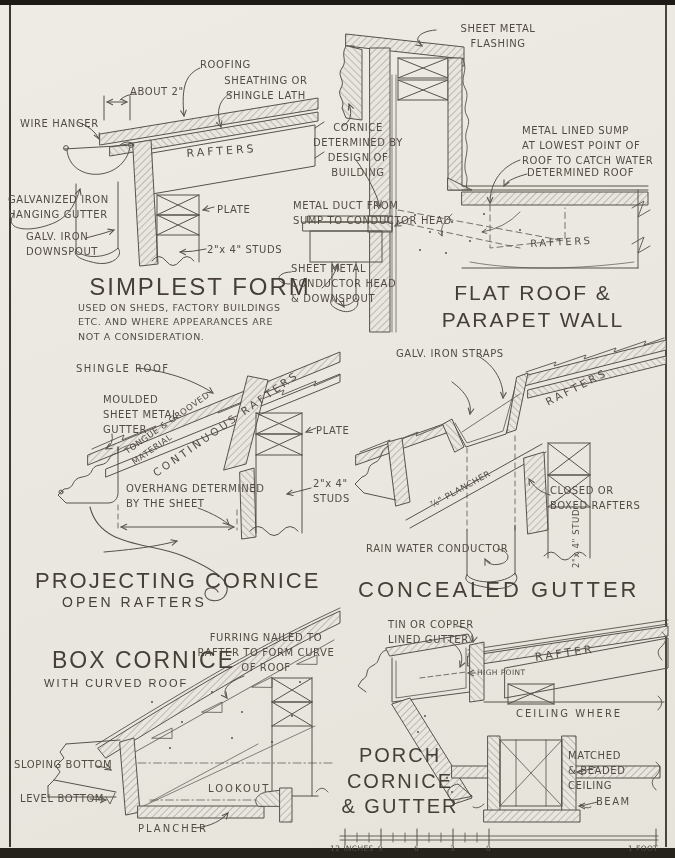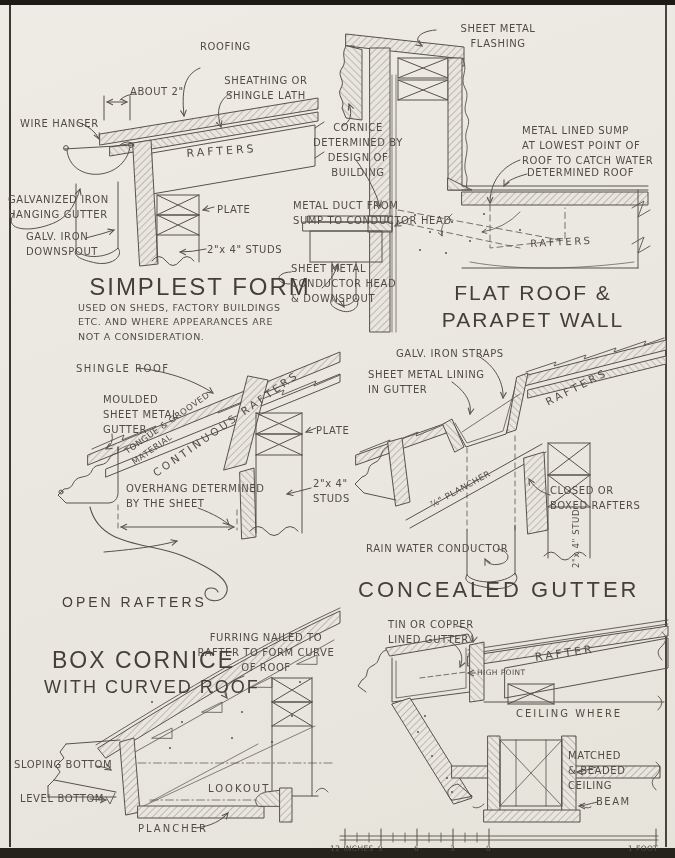--- a/index.html
+++ b/index.html
@@ -289,21 +289,21 @@
       <path d="M598,802 C588,804 583,806 579,806" marker-end="url(#arr)"></path>
     </g>
 
     <g>
       <path d="M340,836 L658,836 M340,840 L658,840" stroke-width="0.9"></path>
       <path d="M345,829 L345,845 M381,829 L381,845 M417,829 L417,845 M453,829 L453,845 M489,829 L489,845 M656,829 L656,845"></path>
       <path d="M357,833 L357,842 M369,833 L369,842 M393,833 L393,842 M405,833 L405,842 M429,833 L429,842 M441,833 L441,842 M465,833 L465,842 M477,833 L477,842" stroke-width="0.8"></path>
     </g>
   </svg>
 
-  <span class="lbl" style="left:200px;top:39px">ROOFING</span>
+  <span class="lbl" style="left:200px;top:57px">ROOFING</span>
   <span class="lbl" style="left:130px;top:84px">ABOUT 2"</span>
   <span class="lbl ctr" style="left:216px;top:73px;width:100px">SHEATHING OR
 SHINGLE LATH</span>
   <span class="lbl" style="left:20px;top:116px">WIRE HANGER</span>
   <span class="lbl rot" style="left:186px;top:146px;font-size:11px;letter-spacing:3px;transform:rotate(-4deg)">RAFTERS</span>
   <span class="lbl" style="left:8px;top:192px">GALVANIZED IRON
 HANGING GUTTER</span>
   <span class="lbl" style="left:26px;top:229px">GALV. IRON
 DOWNSPOUT</span>
   <span class="lbl" style="left:217px;top:202px">PLATE</span>
@@ -336,52 +336,53 @@
 SHEET METAL
 GUTTER</span>
   <span class="lbl rot" style="left:122px;top:447px;font-size:8.5px;transform:rotate(-35deg)">TONGUE &amp; GROOVED
 MATERIAL</span>
   <span class="lbl rot" style="left:150px;top:468px;font-size:10.5px;letter-spacing:3px;transform:rotate(-35deg)">CONTINUOUS RAFTERS</span>
   <span class="lbl" style="left:316px;top:423px">PLATE</span>
   <span class="lbl" style="left:126px;top:481px">OVERHANG DETERMINED
 BY THE SHEET</span>
   <span class="lbl" style="left:313px;top:476px">2"x 4"
 STUDS</span>
+  <span class="ttl" style="left:35px;top:567px;font-size:22px">PROJECTING CORNICE</span>
   <span class="ttl" style="left:62px;top:594px;font-size:14px;letter-spacing:3px">OPEN RAFTERS</span>
 
   <span class="lbl" style="left:396px;top:346px">GALV. IRON STRAPS</span>
-  <span class="lbl" style="left:368px;top:367px">SHEET METAL LINING
-IN GUTTER</span>
   <span class="lbl rot" style="left:543px;top:396px;font-size:10.5px;letter-spacing:3px;transform:rotate(-27deg)">RAFTERS</span>
   <span class="lbl rot" style="left:428px;top:500px;font-size:8.5px;transform:rotate(-29deg)">⅞" PLANCHER</span>
   <span class="lbl" style="left:550px;top:483px">CLOSED OR
 BOXED RAFTERS</span>
   <span class="lbl" style="left:366px;top:541px">RAIN WATER CONDUCTOR</span>
   <span class="lbl rot" style="left:570px;top:568px;font-size:8.5px;transform:rotate(-90deg)">2"x 4" STUD</span>
   <span class="ttl" style="left:358px;top:576px;font-size:22px;letter-spacing:3px">CONCEALED GUTTER</span>
 
   <span class="lbl ctr" style="left:196px;top:630px;width:140px">FURRING NAILED TO
 RAFTER TO FORM CURVE
 OF ROOF</span>
   <span class="lbl" style="left:14px;top:757px">SLOPING BOTTOM</span>
   <span class="lbl" style="left:20px;top:791px">LEVEL BOTTOM</span>
   <span class="lbl" style="left:208px;top:781px;letter-spacing:2px">LOOKOUT</span>
   <span class="lbl" style="left:138px;top:821px;letter-spacing:2px">PLANCHER</span>
   <span class="ttl" style="left:52px;top:646px;font-size:23px">BOX CORNICE</span>
-  <span class="ttl" style="left:44px;top:676px;font-size:18px;letter-spacing:2px">WITH CURVED ROOF</span>
+  <span class="ttl" style="left:44px;top:676px;font-size:11px;letter-spacing:2px">WITH CURVED ROOF</span>
 
   <span class="lbl" style="left:388px;top:617px">TIN OR COPPER
 LINED GUTTER</span>
   <span class="lbl small" style="left:477px;top:667px">HIGH POINT</span>
   <span class="lbl rot" style="left:534px;top:650px;font-size:11px;letter-spacing:3px;transform:rotate(-8deg)">RAFTER</span>
   <span class="lbl" style="left:516px;top:706px;letter-spacing:2px">CEILING WHERE</span>
   <span class="lbl" style="left:568px;top:748px">MATCHED
 &amp; BEADED
 CEILING</span>
   <span class="lbl" style="left:596px;top:794px;font-size:10px;letter-spacing:1.5px">BEAM</span>
+  <span class="ttl ctr" style="left:325px;top:743px;width:150px;font-size:20px">PORCH CORNICE
+&amp; GUTTER</span>
 
   <span class="lbl small" style="left:330px;top:843px">12 INCHES</span>
   <span class="lbl small" style="left:378px;top:843px">9</span>
   <span class="lbl small" style="left:414px;top:843px">6</span>
   <span class="lbl small" style="left:450px;top:843px">3</span>
   <span class="lbl small" style="left:486px;top:843px">0</span>
   <span class="lbl small" style="left:628px;top:843px">1 FOOT</span>
 
 </div>
 

